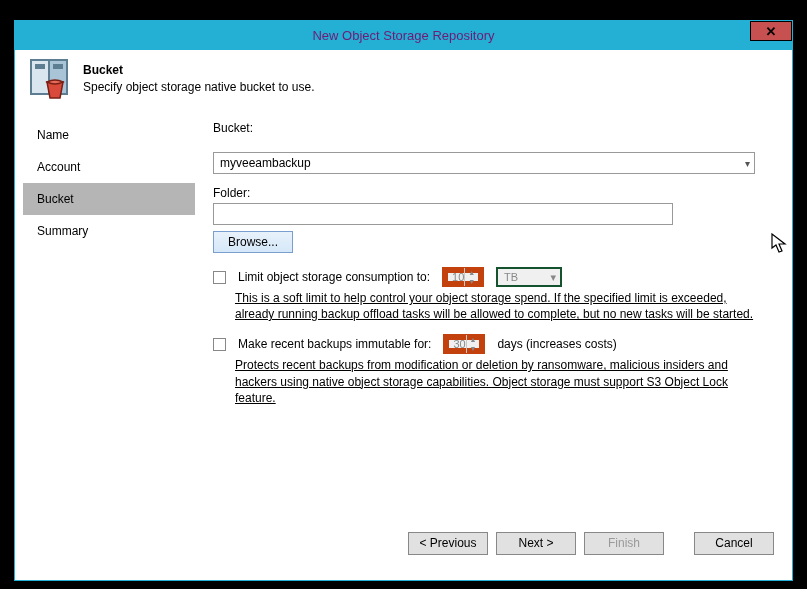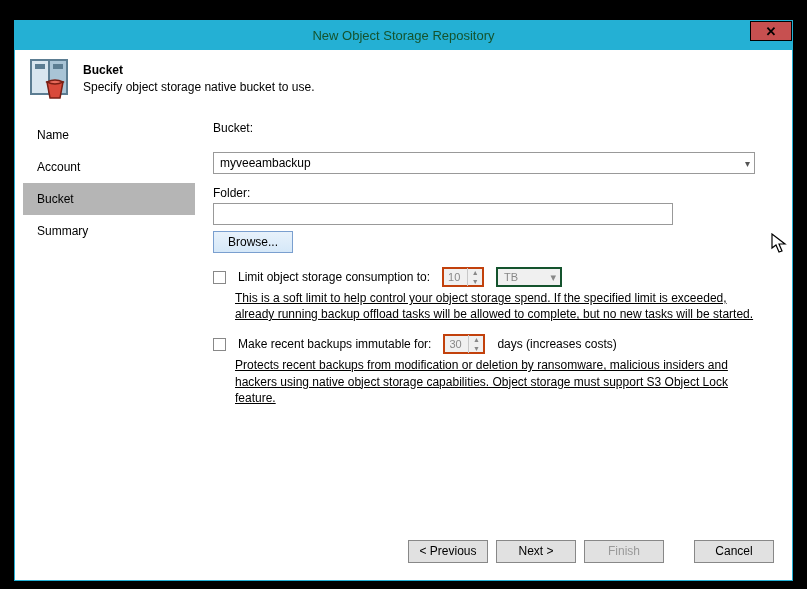--- a/index.html
+++ b/index.html
@@ -25,21 +25,21 @@
     height: 28px;
     background: #24b0d4;
     border-bottom: 1px solid #24b0d4;
     display: flex;
     align-items: center;
     position: relative;
   }
   .titlebar .title {
     flex: 1;
     text-align: center;
-    color: #14532d;
+    color: #701a75;
     font-size: 13px;
   }
   .close-btn {
     position: absolute;
     right: 0;
     top: 0;
     width: 42px;
     height: 20px;
     background: #c75050;
     display: flex;
@@ -135,21 +135,21 @@
     margin-top: 14px;
   }
   .cb {
     width: 13px; height: 13px;
     border: 1px solid #888;
     background: #fff;
     box-sizing: border-box;
   }
   .num-spin {
     width: 42px; height: 20px;
-    border: 2px solid #c2410c;
+    border: 6px solid #c2410c;
     background: #f0f0f0;
     color: #888;
     display: flex;
     align-items: center;
     box-sizing: border-box;
   }
   .num-spin .val { flex: 1; text-align: left; padding-left: 4px; font-size: 11px; }
   .num-spin .spins {
     width: 14px; display: flex; flex-direction: column;
     border-left: 1px solid #c8c8c8;
@@ -168,21 +168,21 @@
   }
   .help-text {
     color: #000;
     margin: 3px 0 0 22px;
     line-height: 1.35;
     max-width: 520px;
     text-decoration: underline;
   }
   .footer {
     position: absolute;
-    bottom: 4px; left: 0; right: 0;
+    bottom: 12px; left: 0; right: 0;
     height: 50px;
     display: flex;
     justify-content: flex-end;
     align-items: center;
     gap: 8px;
     padding-right: 18px;
   }
   .footer .gap { width: 14px; }
   .cursor {
     position: absolute;

